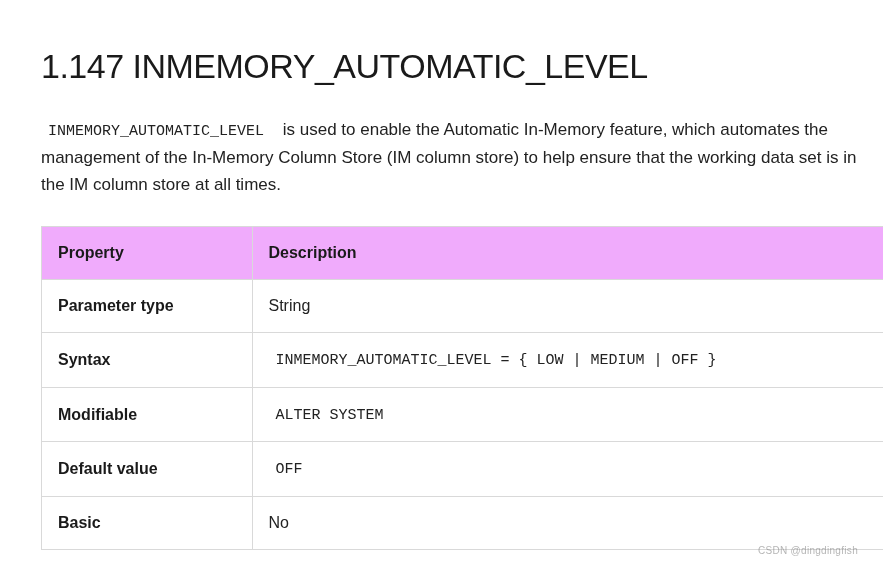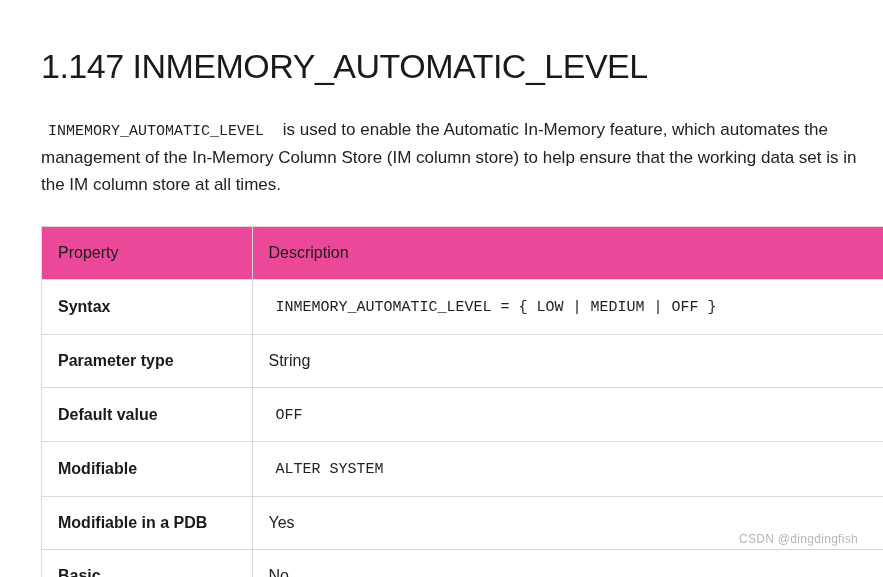--- a/index.html
+++ b/index.html
@@ -41,37 +41,37 @@
       border: 1px solid #d9d9d9;
     }
     th, td {
       text-align: left;
       padding: 14px 16px;
       border: 1px solid #d9d9d9;
       vertical-align: middle;
       font-size: 16px;
     }
     th {
-      background: #ec4899;
-      font-weight: 400;
+      background: #f0abfc;
+      font-weight: 700;
       color: #1a1a1a;
     }
     td.prop {
       font-weight: 700;
       width: 25%;
       color: #1a1a1a;
     }
     td.desc {
       color: #222;
     }
     .watermark {
       position: fixed;
       right: 18px;
-      bottom: 22px;
-      font-size: 12px;
+      bottom: 12px;
+      font-size: 10px;
       color: rgba(120, 120, 120, 0.55);
       letter-spacing: 0.3px;
       font-family: Arial, sans-serif;
       pointer-events: none;
     }
   </style>
 </head>
 <body>
 
 <h1>1.147 INMEMORY_AUTOMATIC_LEVEL</h1>
@@ -82,38 +82,34 @@
 
 <table>
   <thead>
     <tr>
       <th>Property</th>
       <th>Description</th>
     </tr>
   </thead>
   <tbody>
     <tr>
-      <td class="prop">Syntax</td>
-      <td class="desc"><code>INMEMORY_AUTOMATIC_LEVEL = { LOW | MEDIUM | OFF }</code></td>
-    </tr>
-    <tr>
       <td class="prop">Parameter type</td>
       <td class="desc">String</td>
     </tr>
     <tr>
-      <td class="prop">Default value</td>
-      <td class="desc"><code>OFF</code></td>
+      <td class="prop">Syntax</td>
+      <td class="desc"><code>INMEMORY_AUTOMATIC_LEVEL = { LOW | MEDIUM | OFF }</code></td>
     </tr>
     <tr>
       <td class="prop">Modifiable</td>
       <td class="desc"><code>ALTER SYSTEM</code></td>
     </tr>
     <tr>
-      <td class="prop">Modifiable in a PDB</td>
-      <td class="desc">Yes</td>
+      <td class="prop">Default value</td>
+      <td class="desc"><code>OFF</code></td>
     </tr>
     <tr>
       <td class="prop">Basic</td>
       <td class="desc">No</td>
     </tr>
 
   </tbody>
 </table>
 
 <div class="watermark">CSDN @dingdingfish</div>

